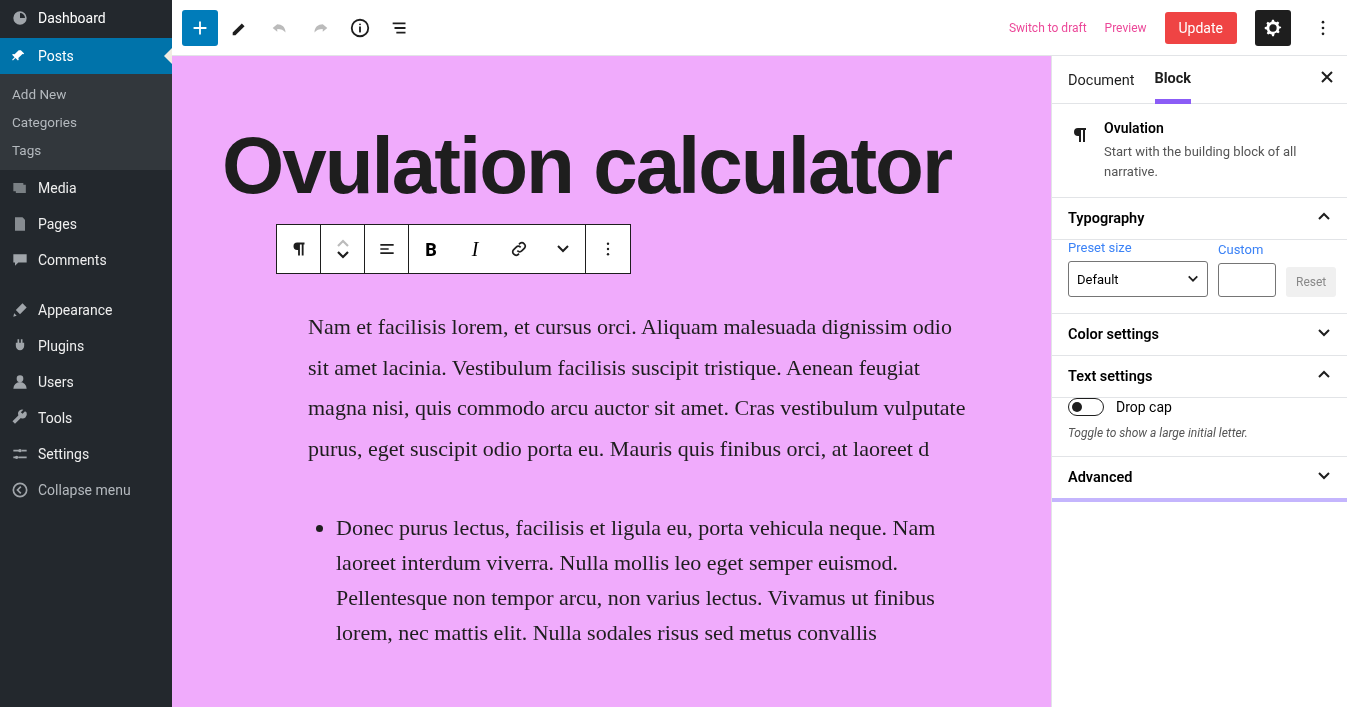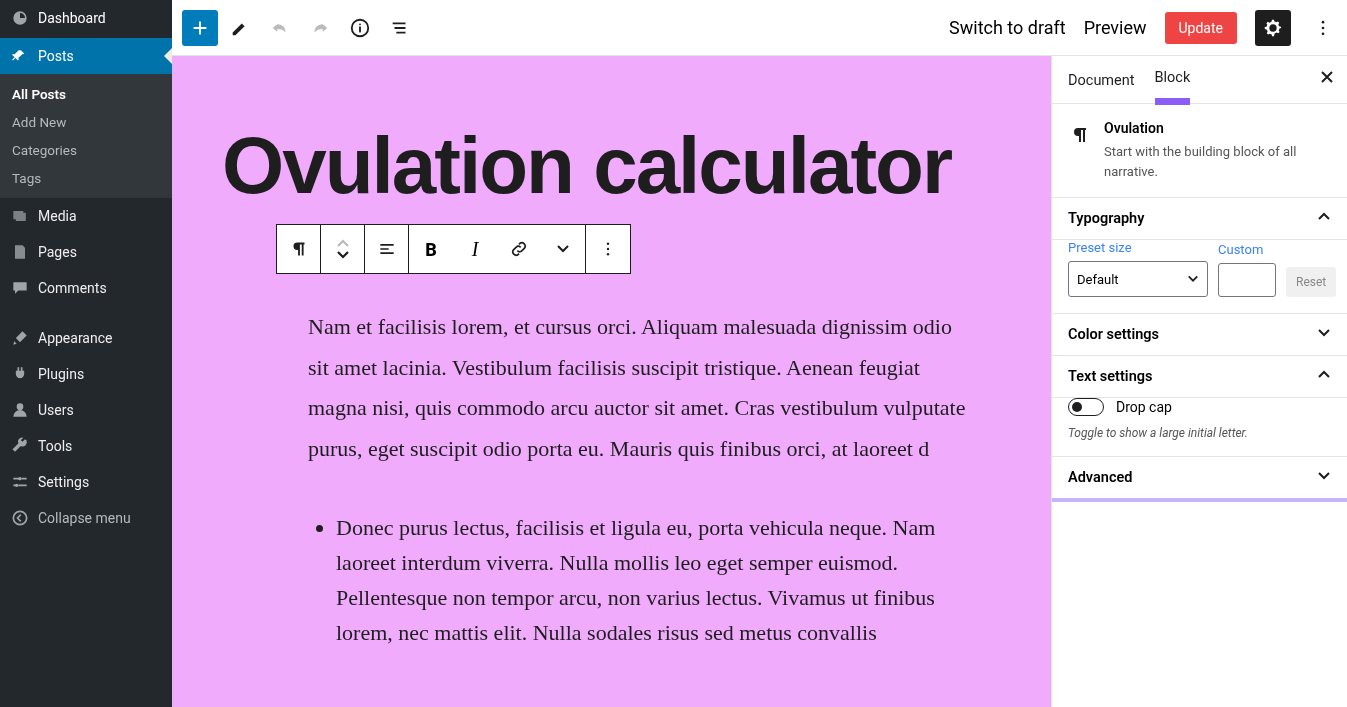--- a/index.html
+++ b/index.html
@@ -22,21 +22,21 @@
   .admin-sidebar .collapse-row svg { width: 20px; height: 20px; fill: #a0a5aa; }
 
   
   .editor-topbar { position: absolute; left: 172px; top: 0; right: 0; height: 56px; border-bottom: 1px solid #e2e4e7; background: #fff; display: flex; align-items: center; padding: 0 10px; }
   .editor-topbar .left { display: flex; align-items: center; gap: 4px; }
   .tbtn { width: 36px; height: 36px; display: inline-flex; align-items: center; justify-content: center; border-radius: 3px; cursor: pointer; color: #1e1e1e; }
   .tbtn.primary { background: #007cba; color: #fff; }
   .tbtn svg { width: 22px; height: 22px; }
   .tbtn.dim { color: #bbb; }
   .editor-topbar .right { margin-left: auto; display: flex; align-items: center; gap: 18px; }
-  .link-btn { color: #000000; font-size: 18px; cursor: pointer; }
+  .link-btn { color: #ec4899; font-size: 12px; cursor: pointer; }
   .update-btn { background: #ef4444; color: #fff; padding: 8px 14px; border-radius: 3px; font-size: 14px; cursor: pointer; }
   .settings-btn { background: #1e1e1e; width: 36px; height: 36px; display: flex; align-items: center; justify-content: center; border-radius: 3px; cursor: pointer; }
   .settings-btn svg { fill: #fff; width: 22px; height: 22px; }
   .kebab-btn { width: 28px; height: 36px; display: flex; align-items: center; justify-content: center; cursor: pointer; }
 
   
   .editor-canvas { position: absolute; left: 172px; top: 56px; right: 296px; bottom: 0; background: #f0abfc; overflow: hidden; padding: 70px 50px 36px 50px; }
   .editor-canvas .post-title { font-family: -apple-system, Helvetica, Arial, sans-serif; font-weight: 900; font-size: 80px; letter-spacing: -2px; color: #1e1e1e; line-height: 1; margin-bottom: 14px; }
   .content-column { width: 660px; margin-left: 86px; }
   .shortcode-block { font-family: Georgia, 'Times New Roman', serif; font-size: 22px; color: #1e1e1e; margin-top: 35px; }
@@ -51,21 +51,21 @@
   .block-toolbar .cell:last-child { border-right: none; }
   .block-toolbar .group { display: flex; border-right: 1px solid #1e1e1e; }
   .block-toolbar .fcell { width: 44px; display: flex; align-items: center; justify-content: center; cursor: pointer; }
   .block-toolbar .bold { font-weight: 800; font-size: 18px; }
   .block-toolbar .ital { font-style: italic; font-family: Georgia, serif; font-size: 20px; }
 
   
   .side-panel { position: absolute; right: 0; top: 56px; width: 296px; bottom: 0; border-left: 1px solid #e2e4e7; background: #fff; }
   .panel-tabs { display: flex; align-items: center; height: 48px; border-bottom: 1px solid #e2e4e7; padding: 0 16px; gap: 20px; position: relative; }
   .ptab { font-size: 14.5px; color: #1e1e1e; cursor: pointer; padding: 14px 0 12px 0; text-align: center; }
-  .ptab.active { font-weight: 400; border-bottom: 7px solid #8b5cf6; }
+  .ptab.active { font-weight: 700; border-bottom: 5px solid #8b5cf6; }
   .panel-close { position: absolute; right: 12px; top: 12px; cursor: pointer; font-size: 18px; }
   .panel-section { padding: 16px; border-bottom: 1px solid #e2e4e7; }
   .panel-section.head-row { display: flex; justify-content: space-between; align-items: center; padding: 12px 16px; cursor: pointer; }
   .panel-section .sec-title { font-weight: 600; font-size: 14.5px; }
   .block-card { display: flex; gap: 12px; }
   .block-card .icon-col { padding-top: 3px; }
   .block-card .title { font-weight: 600; font-size: 14px; margin-bottom: 6px; }
   .block-card .desc { font-size: 13px; color: #555; line-height: 1.5; }
   .typo-row { display: flex; gap: 10px; align-items: flex-end; }
   .typo-col .lbl { font-size: 13px; color: #3b82f6; margin-bottom: 6px; display: block; }
@@ -88,21 +88,20 @@
       </svg>
     <span>Dashboard</span>
   </div>
   <div class="section-item active">
     <svg viewBox="0 0 24 24">
         <path d="M14 4l-1 1 4 4-1 1-1-0.5-5 5 0.5 2-1 1-3-3-3 3-1-1 3-3-3-3 1-1 2 0.5 5-5L13 5l1-1z"></path>
       </svg>
     <span>Posts</span>
   </div>
   <div class="sub-items">
-    <div class="sub-item current">All Posts</div>
     <div class="sub-item">Add New</div>
     <div class="sub-item">Categories</div>
     <div class="sub-item">Tags</div>
   </div>
   <div class="section-item">
     <svg viewBox="0 0 24 24">
         <path d="M4 6h12v10H4zM7 8h12v10H7z" fill-opacity="0.7"></path>
       </svg>
     <span>Media</span>
   </div>

